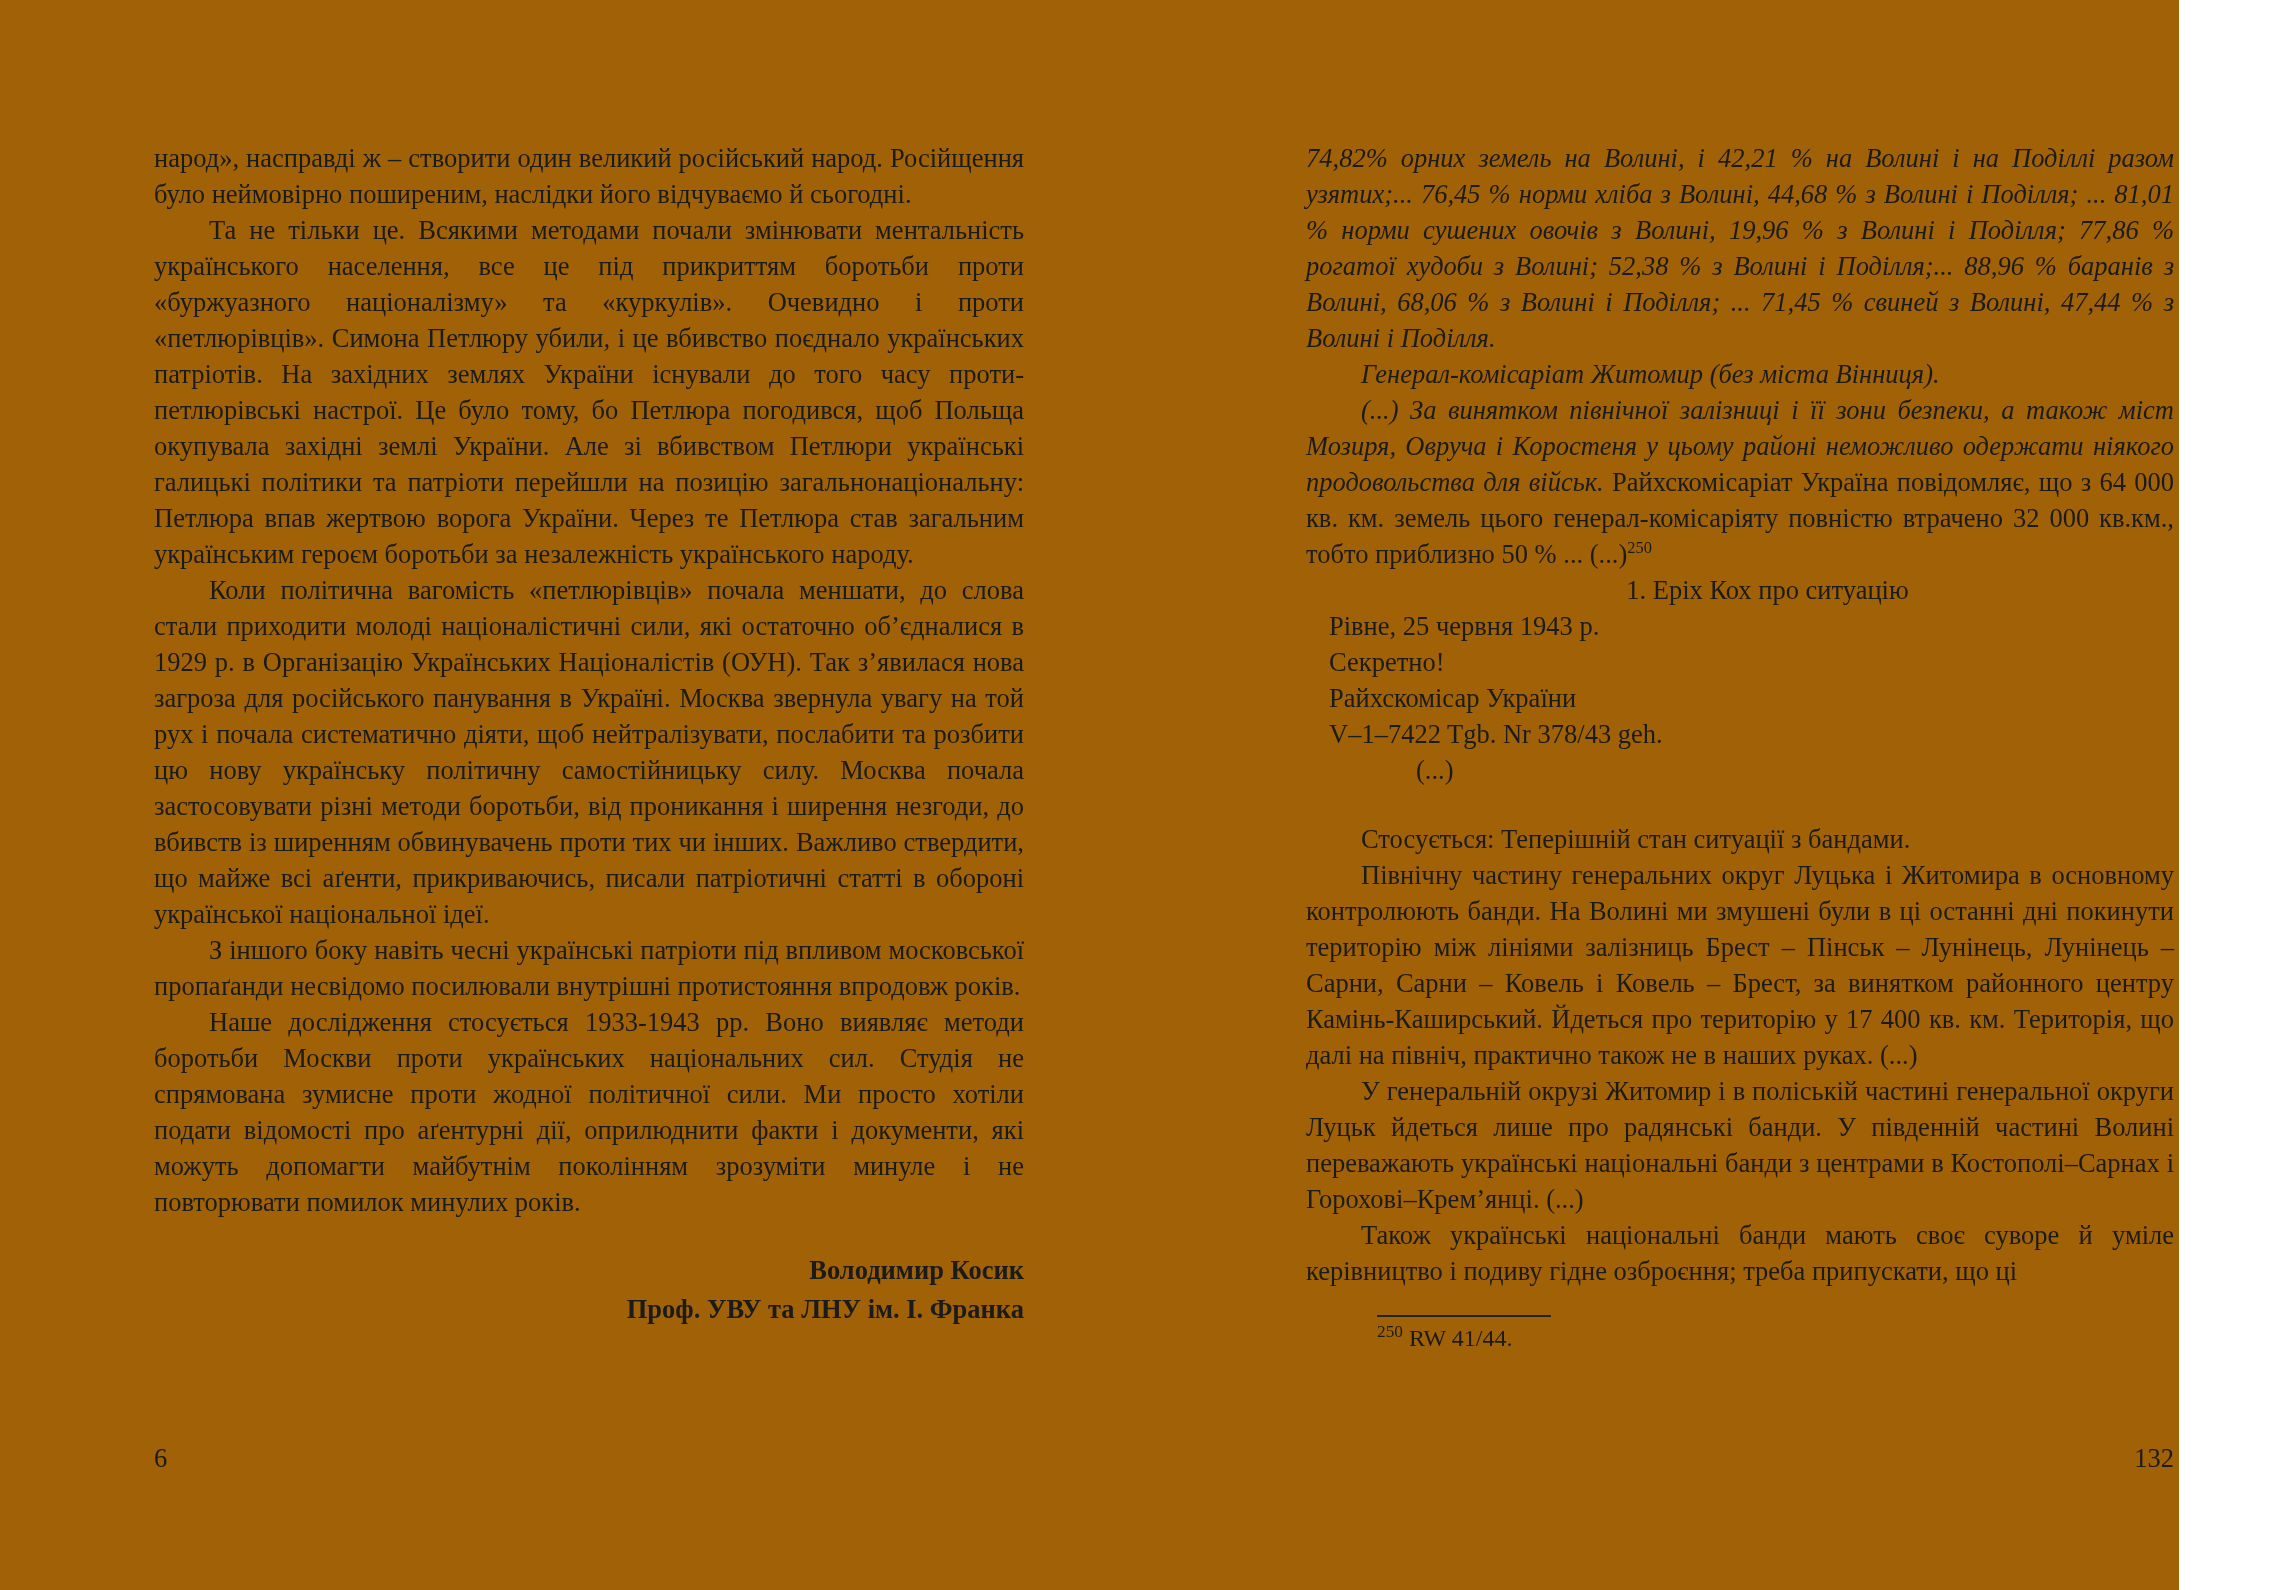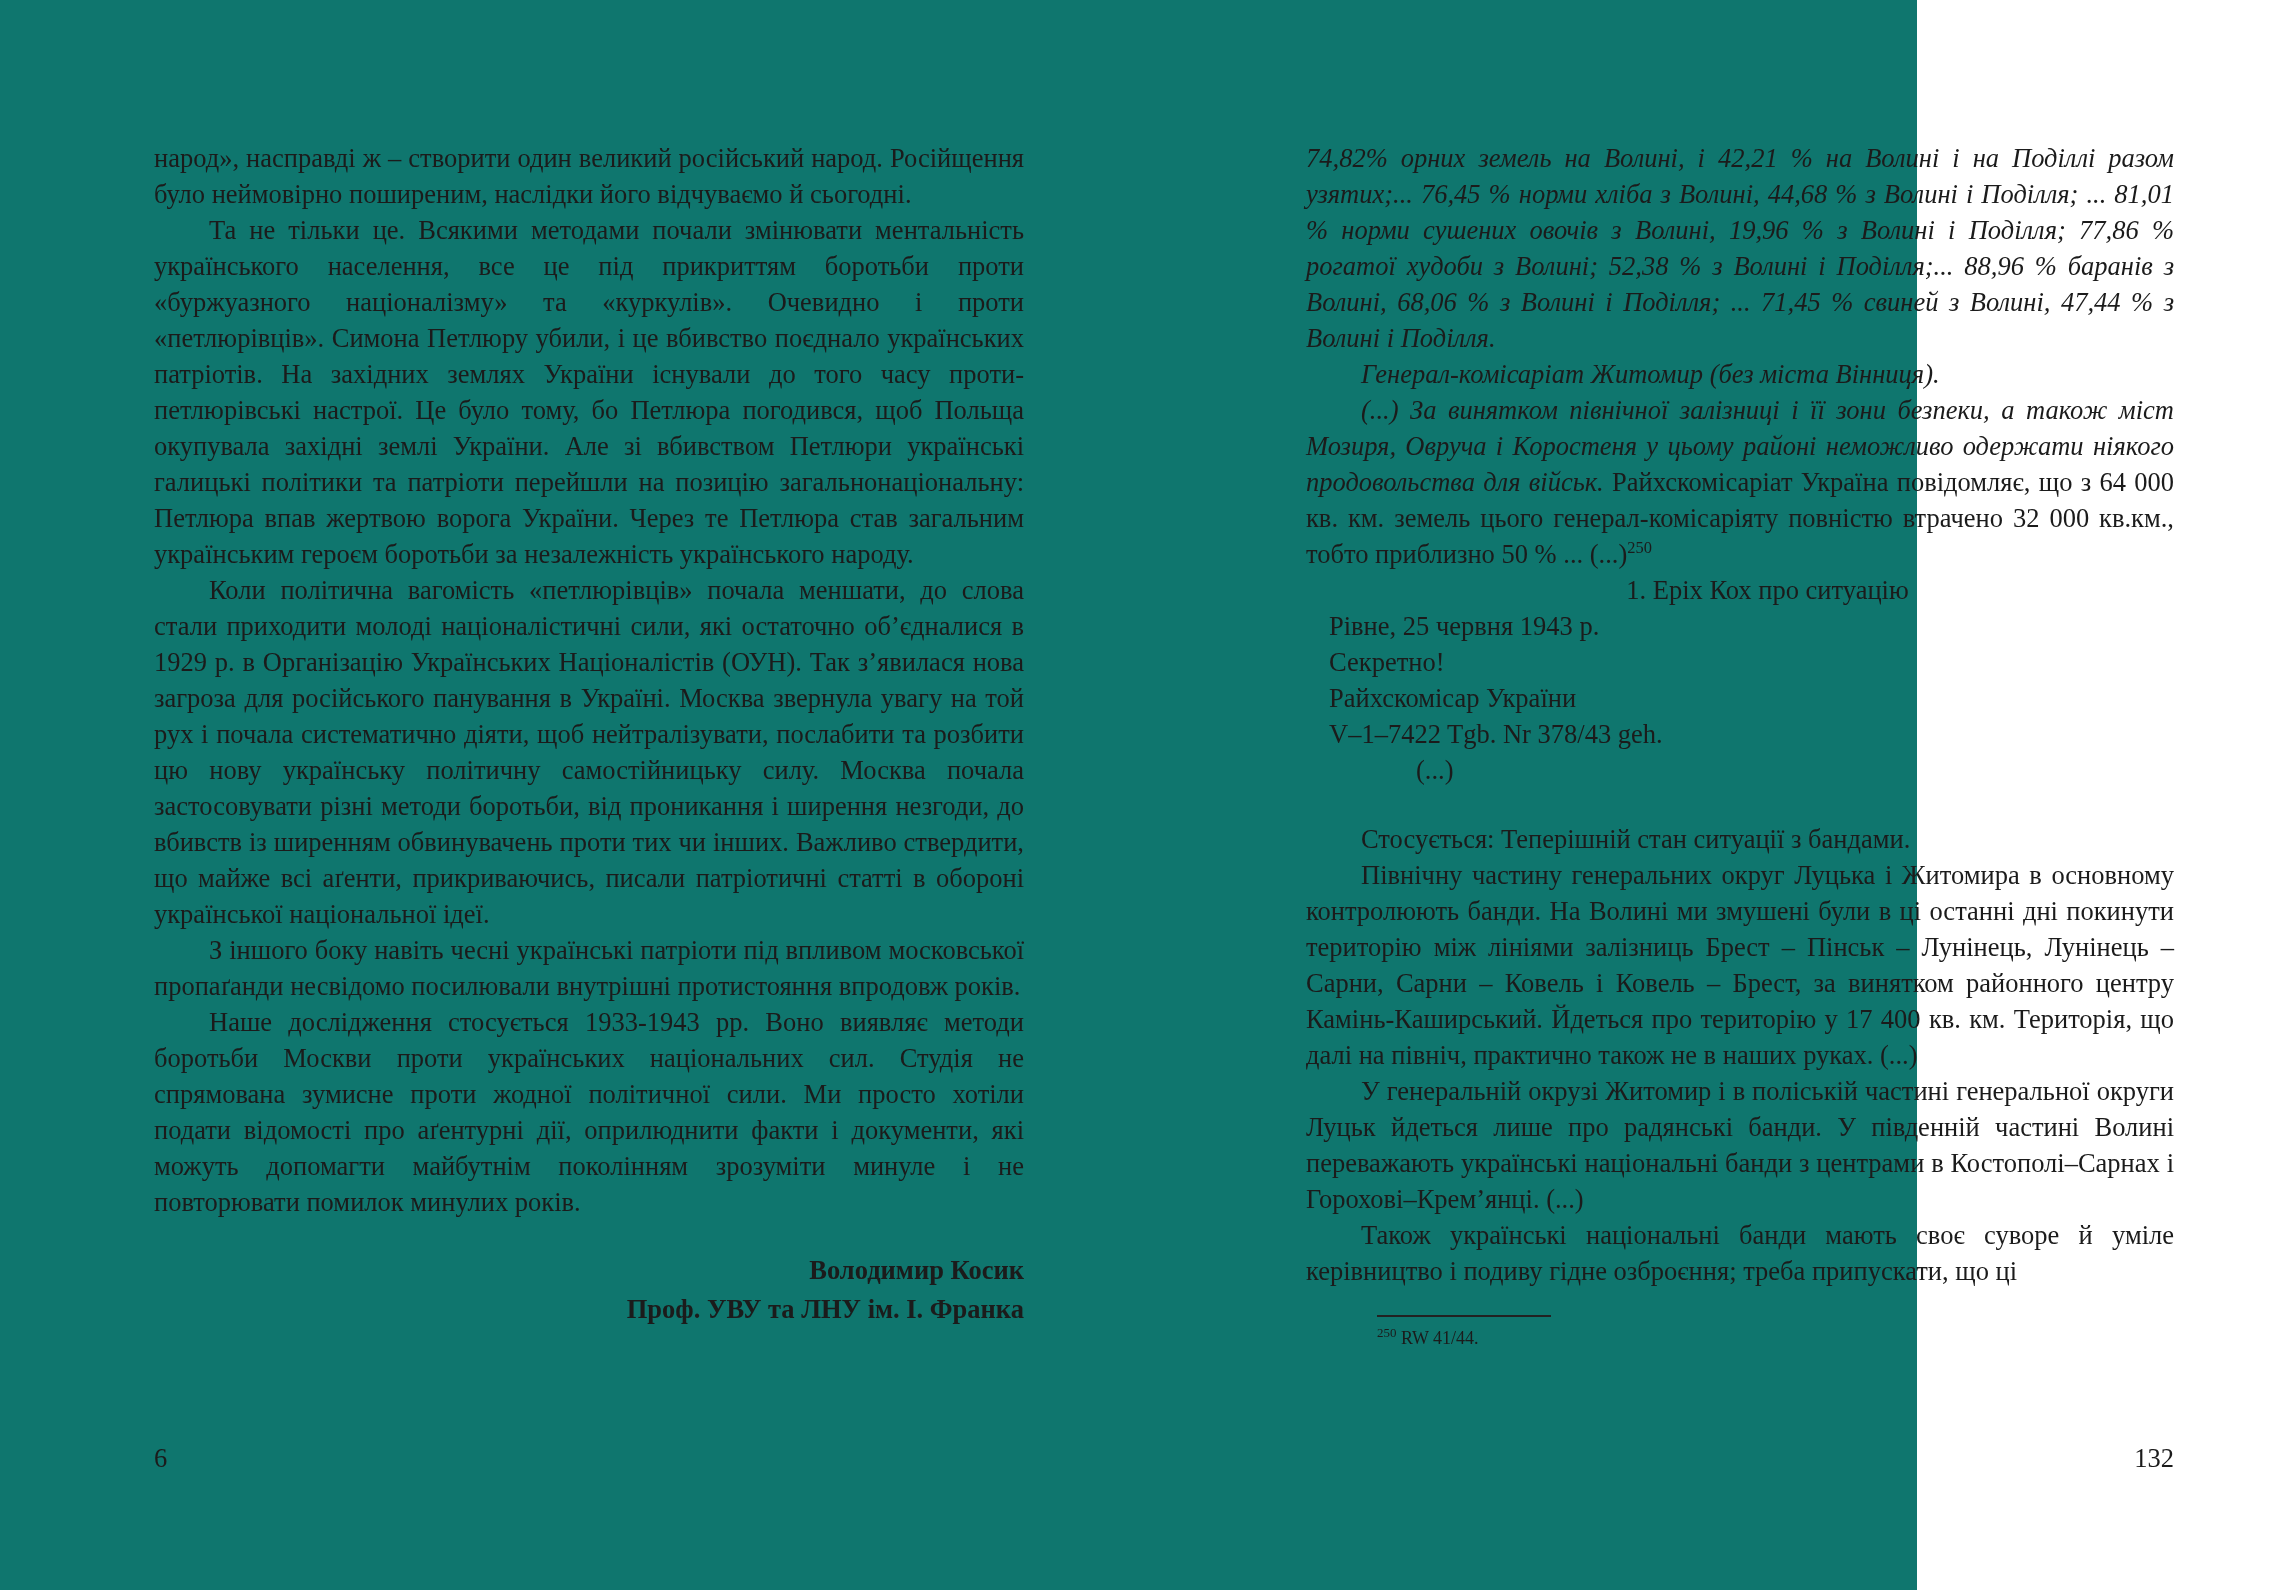--- a/index.html
+++ b/index.html
@@ -7,23 +7,23 @@
     padding: 0;
     width: 2293px;
     height: 1591px;
     background: #ffffff;
     overflow: hidden;
     font-family: "Liberation Serif", "DejaVu Serif", serif;
     color: #1b1b1b;
   }
   .spread {
     position: relative;
-    width: 1917px;
+    width: 2179px;
     height: 1591px;
-    background: #0f766e;
+    background: #a16207;
   }
   .col {
     position: absolute;
     top: 140px;
     font-size: 26.5px;
     line-height: 36px;
     text-align: justify;
   }
   .col.left  { left: 154px;  width: 870px; }
   .col.right { left: 1306px; width: 868px; }
@@ -68,21 +68,21 @@
   .footnote-area { margin-top: 25.5px; }
   .footnote-rule {
     width: 174px;
     margin-left: 71px;
     border-top: 2px solid #222222;
     height: 0;
     margin-bottom: 9.8px;
   }
   p.footnote-text {
     margin: 0 0 0 71px;
-    font-size: 18px;
+    font-size: 24px;
     line-height: 25.5px;
     text-indent: 0;
     text-align: left;
   }
   p.footnote-text sup {
     font-size: 0.72em;
     vertical-align: super;
     line-height: 0;
   }
 

